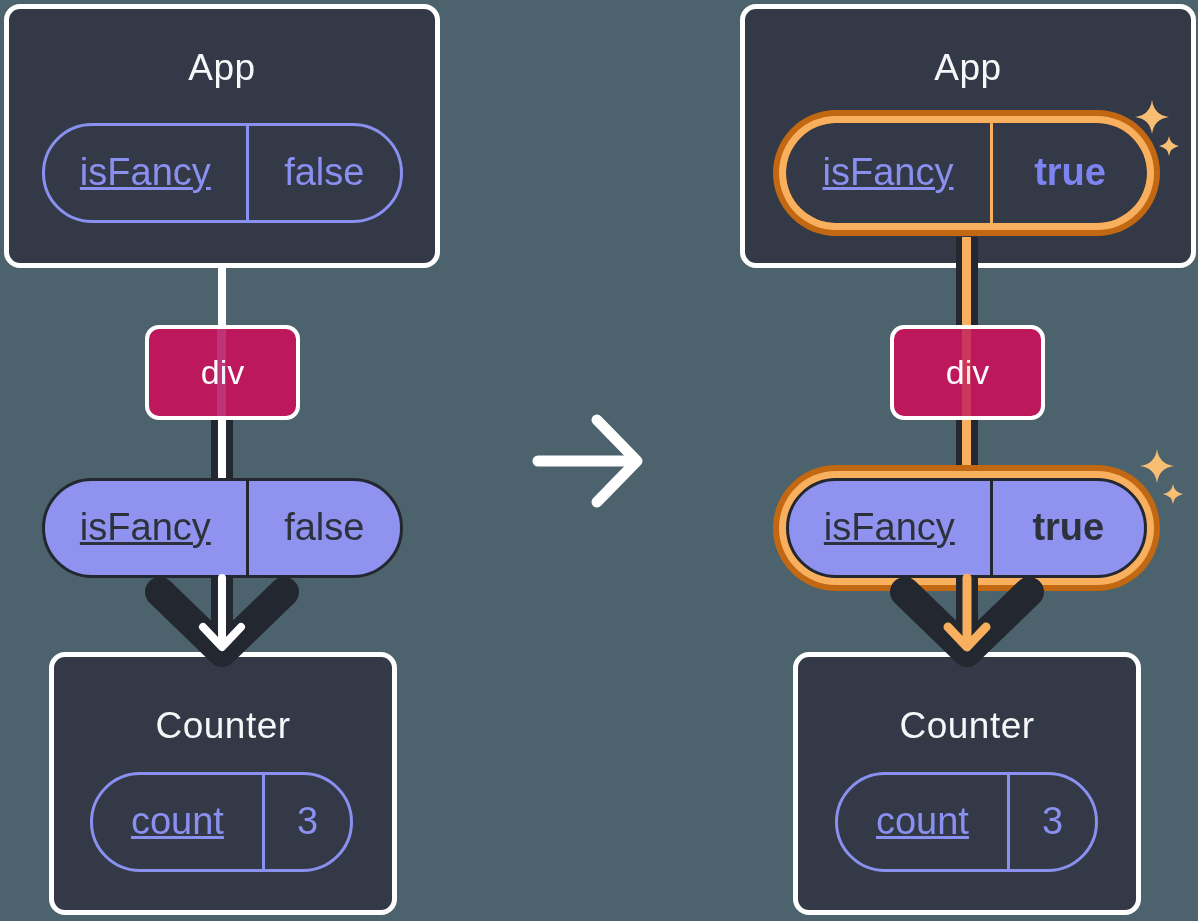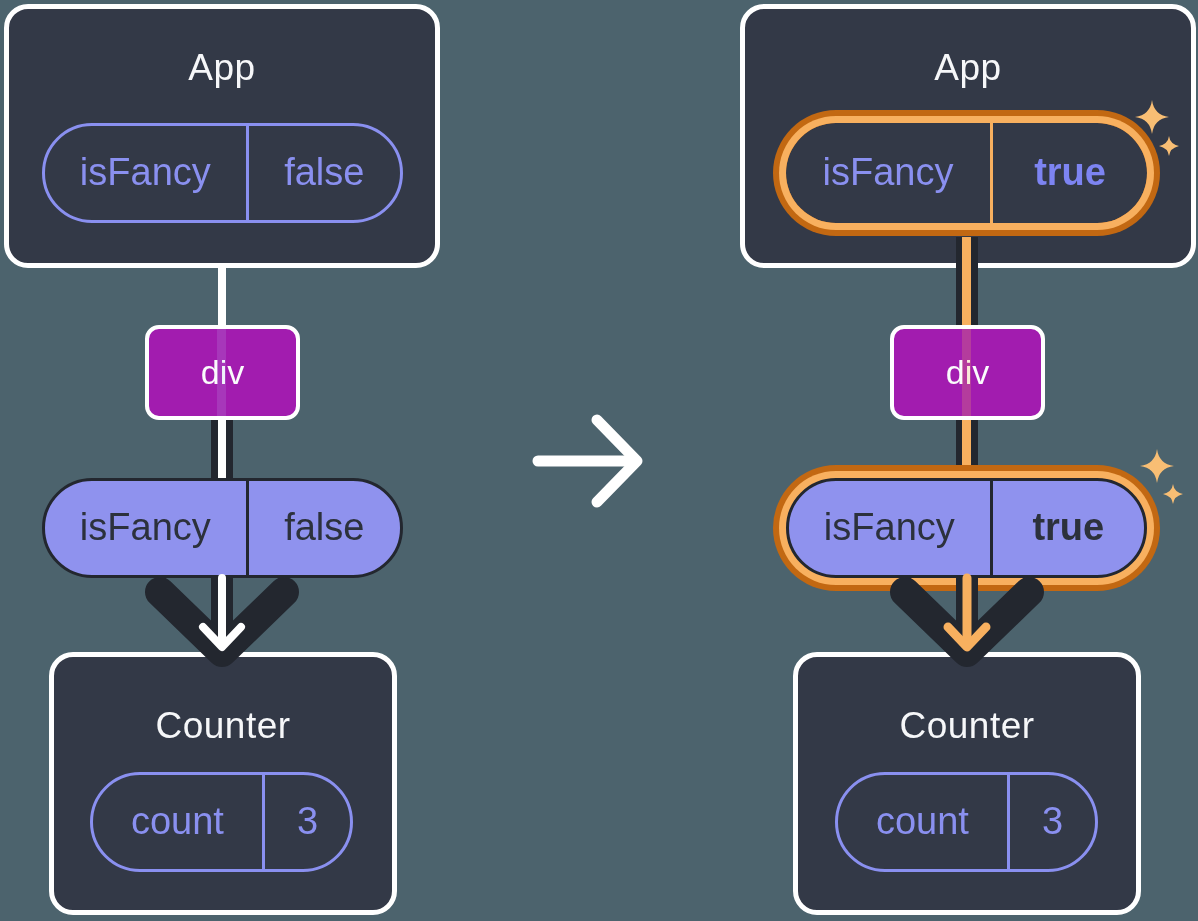--- a/index.html
+++ b/index.html
@@ -3,43 +3,43 @@
 <meta charset="utf-8">
 <style>
   html,body{margin:0;padding:0;background:#4C636D;}
   #canvas{
     position:relative;width:1198px;height:921px;overflow:hidden;
     background:#4C636D;
     font-family:"Liberation Sans", sans-serif;
   }
   .abs{position:absolute;box-sizing:border-box;}
   .card{
-    background:#333947;border:5px solid #FFFFFF;border-radius:24px;
+    background:#333947;border:5px solid #FFFFFF;border-radius:16px;
   }
   .card-title{
     width:100%;text-align:center;color:#F6F7F9;
     font-size:37px;font-weight:500;letter-spacing:0.5px;
   }
   .dom-card{
-    background:#a21caf;border:4px solid #FFFFFF;border-radius:14px;
+    background:#be185d;border:4px solid #FFFFFF;border-radius:14px;
     display:flex;align-items:center;justify-content:center;
     color:#FAFBFC;font-size:34px;overflow:hidden;
   }
   .dom-stripe{position:absolute;top:0;bottom:0;left:68px;width:9px;}
   .stripe-white{background:rgba(190,200,250,0.16);}
   .stripe-orange{background:rgba(248,176,95,0.22);}
   .pill{
     border-radius:52px;display:flex;align-items:stretch;
     font-size:38px;
   }
   .pill .cell{
     display:flex;align-items:center;justify-content:center;
     padding-bottom:2px;
   }
-  .pill .cell.c1{width:57%;}
+  .pill .cell.c1{width:57%;text-decoration:underline;}
   .pill .cell.c2{width:43%;}
   .counter-pill .cell.c1{width:66.5%;text-align:center;}
   .counter-pill .cell.c2{width:33.5%;}
   .pill-outline{
     border:3px solid #8A90F0;color:#8A90F0;background:transparent;
   }
   .pill-outline .cell.c1{border-right:3px solid #8A90F0;}
   .pill-filled{
     background:#8F92EE;border:3px solid #23272F;color:#2C313C;
   }

